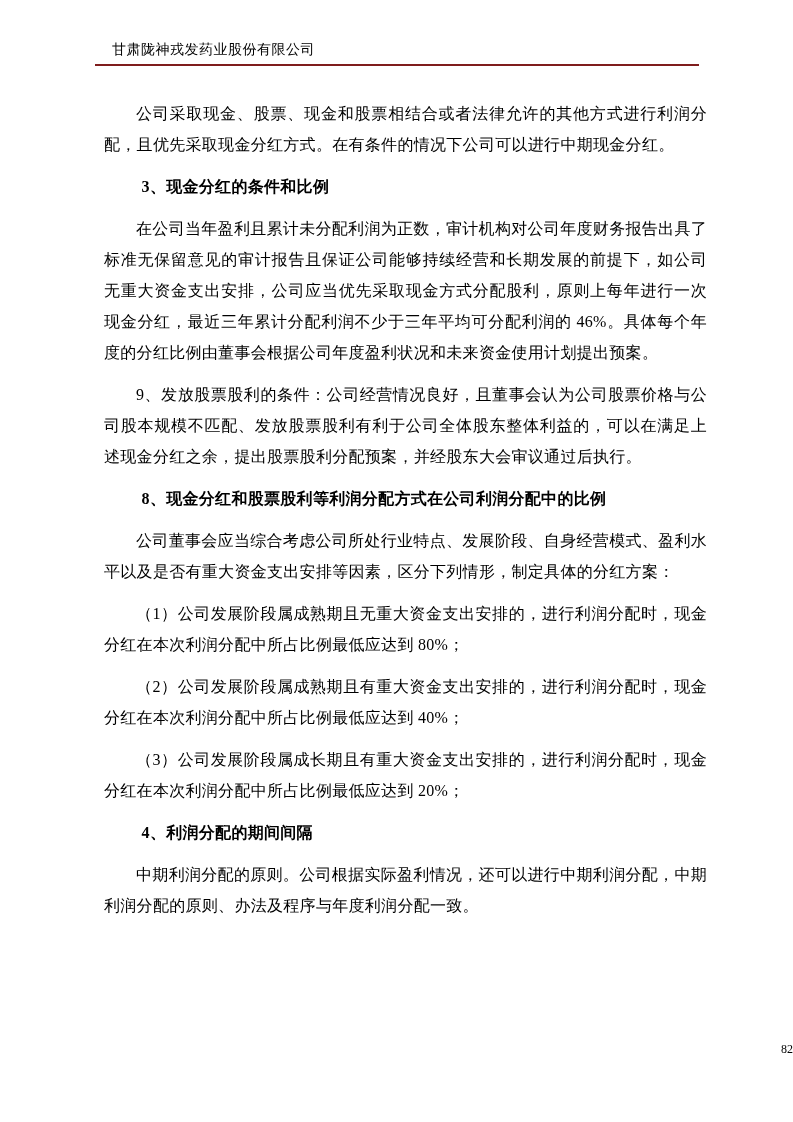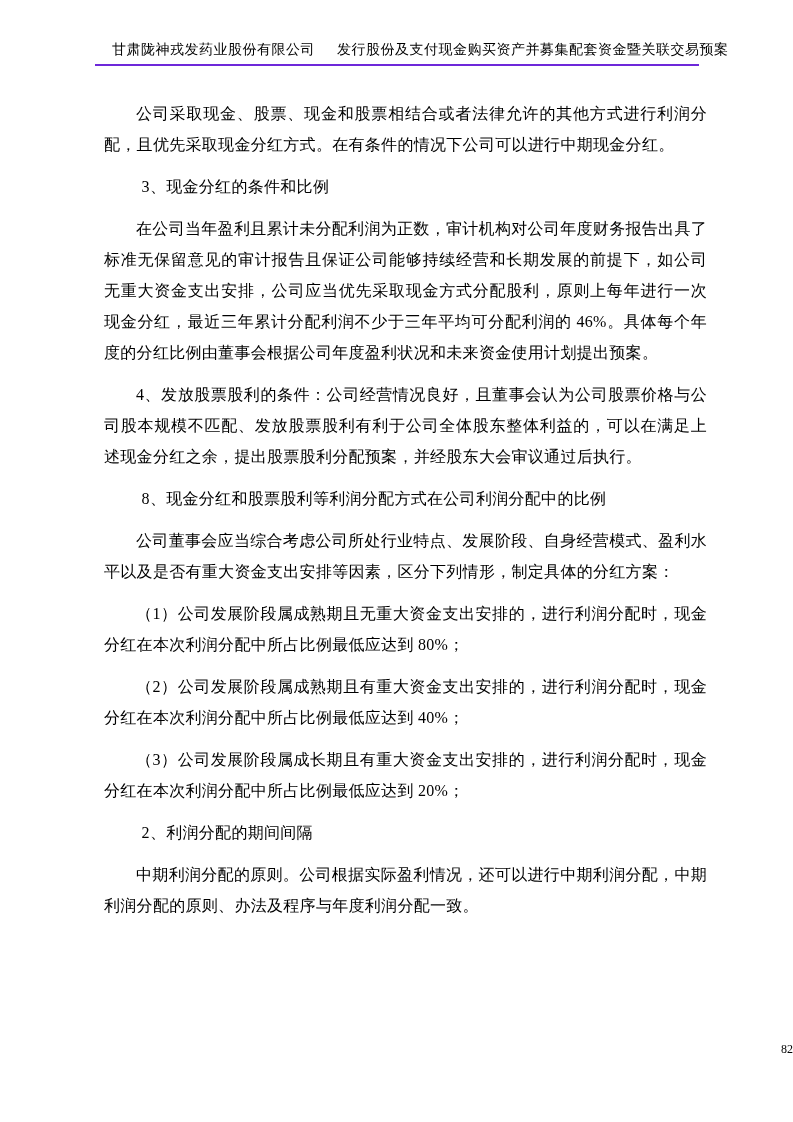--- a/index.html
+++ b/index.html
@@ -15,26 +15,26 @@
     color: #000000;
     font-family: "Liberation Serif", "DejaVu Serif", serif;
     overflow: hidden;
     box-sizing: border-box;
   }
   .page-header {
     position: absolute;
     top: 42px;
     left: 95px;
     right: 94px;
-    border-bottom: 2px solid #6d28d9;
+    border-bottom: 2px solid #7f1d1d;
     padding: 0 0 6px 17px;
     font-size: 14px;
     line-height: 16px;
     display: flex;
-    gap: 22px;
+    gap: 16px;
     white-space: nowrap;
     letter-spacing: 0.5px;
   }
   .doc-body {
     position: absolute;
     top: 98px;
     left: 104px;
     right: 86px;
     font-size: 16px;
     text-align: justify;
@@ -43,50 +43,50 @@
   .doc-body p {
     margin: 0 0 11px 0;
     line-height: 31px;
     letter-spacing: 0.3px;
   }
   .para {
     text-indent: 2em;
   }
   .section-heading {
     text-indent: 2.35em;
+    font-weight: bold;
   }
   .page-footer {
     position: absolute;
     top: 1040px;
     left: 0;
     width: 100%;
     text-align: right;
     font-size: 12px;
     line-height: 18px;
   }
 </style>
 </head>
 <body>
 
 <div class="page">
 
   <div class="page-header">
     <span>甘肃陇神戎发药业股份有限公司</span>
-    <span>发行股份及支付现金购买资产并募集配套资金暨关联交易预案</span>
   </div>
 
   <div class="doc-body">
     <p class="para">公司采取现金、股票、现金和股票相结合或者法律允许的其他方式进行利润分配，且优先采取现金分红方式。在有条件的情况下公司可以进行中期现金分红。</p>
     <p class="section-heading">3、现金分红的条件和比例</p>
     <p class="para">在公司当年盈利且累计未分配利润为正数，审计机构对公司年度财务报告出具了标准无保留意见的审计报告且保证公司能够持续经营和长期发展的前提下，如公司无重大资金支出安排，公司应当优先采取现金方式分配股利，原则上每年进行一次现金分红，最近三年累计分配利润不少于三年平均可分配利润的 46%。具体每个年度的分红比例由董事会根据公司年度盈利状况和未来资金使用计划提出预案。</p>
-    <p class="para">4、发放股票股利的条件：公司经营情况良好，且董事会认为公司股票价格与公司股本规模不匹配、发放股票股利有利于公司全体股东整体利益的，可以在满足上述现金分红之余，提出股票股利分配预案，并经股东大会审议通过后执行。</p>
+    <p class="para">9、发放股票股利的条件：公司经营情况良好，且董事会认为公司股票价格与公司股本规模不匹配、发放股票股利有利于公司全体股东整体利益的，可以在满足上述现金分红之余，提出股票股利分配预案，并经股东大会审议通过后执行。</p>
     <p class="section-heading">8、现金分红和股票股利等利润分配方式在公司利润分配中的比例</p>
     <p class="para">公司董事会应当综合考虑公司所处行业特点、发展阶段、自身经营模式、盈利水平以及是否有重大资金支出安排等因素，区分下列情形，制定具体的分红方案：</p>
     <p class="para">（1）公司发展阶段属成熟期且无重大资金支出安排的，进行利润分配时，现金分红在本次利润分配中所占比例最低应达到 80%；</p>
     <p class="para">（2）公司发展阶段属成熟期且有重大资金支出安排的，进行利润分配时，现金分红在本次利润分配中所占比例最低应达到 40%；</p>
     <p class="para">（3）公司发展阶段属成长期且有重大资金支出安排的，进行利润分配时，现金分红在本次利润分配中所占比例最低应达到 20%；</p>
-    <p class="section-heading">2、利润分配的期间间隔</p>
+    <p class="section-heading">4、利润分配的期间间隔</p>
     <p class="para">中期利润分配的原则。公司根据实际盈利情况，还可以进行中期利润分配，中期利润分配的原则、办法及程序与年度利润分配一致。</p>
   </div>
 
   <div class="page-footer">82</div>
 
 </div>
 
 </body></html>

